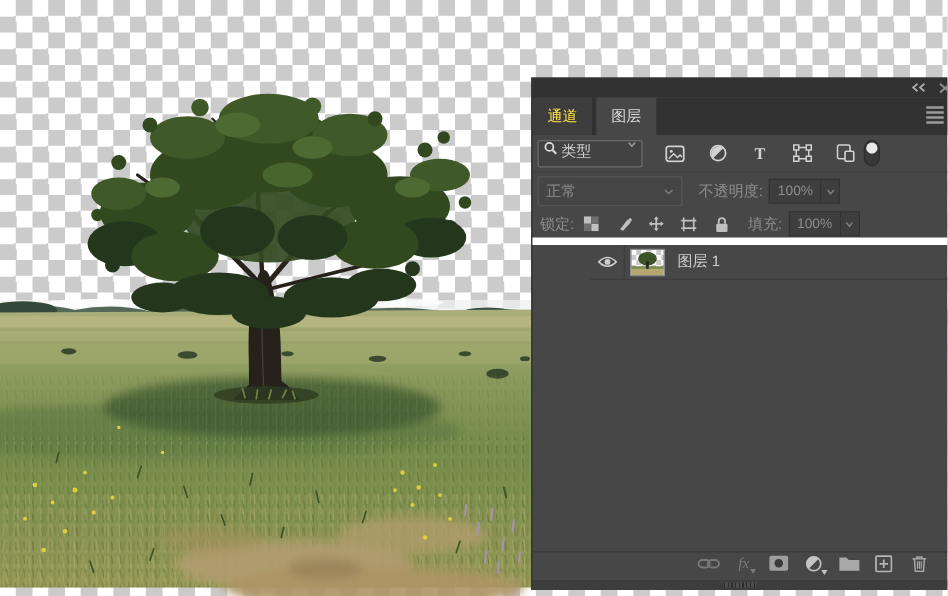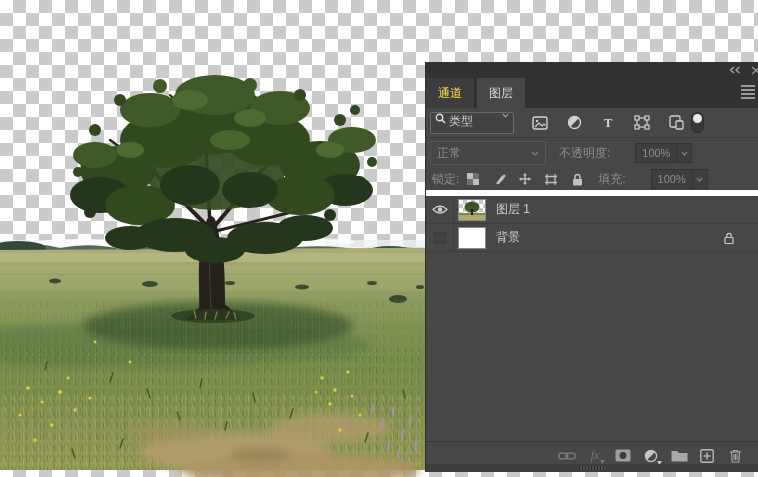--- a/index.html
+++ b/index.html
@@ -43,42 +43,42 @@
             position:relative; cursor:pointer; margin-left:6px; }
   .toggle .knob { position:absolute; top:1px; left:1px; width:9px; height:9px; border-radius:50%; background:#e8e8e8; }
 
   .blend-row { height:30px; flex:0 0 30px; display:flex; align-items:center; padding:0 4px; }
   .selectbox { width:116px; height:24px; background:#454545; border:1px solid #575757; border-radius:2px;
                display:flex; align-items:center; padding:0 6px; color:#8e8e8e; cursor:pointer; }
   .selectbox .sel-label { flex:1; }
   .dimlabel { color:#8e8e8e; margin-left:13px; white-space:nowrap; }
   .valgroup { display:flex; margin-left:5px; height:20px; }
   .valbox { width:42px; background:#3e3e3e; border:1px solid #333; color:#8e8e8e; font-size:11px;
-            display:flex; align-items:center; justify-content:center; cursor:text;margin-left:20px; }
+            display:flex; align-items:center; justify-content:center; cursor:text; }
   .valchev { width:15px; background:#3e3e3e; border:1px solid #333; border-left:none;
              display:flex; align-items:center; justify-content:center; cursor:pointer; }
 
   .lock-row { height:28px; flex:0 0 28px; display:flex; align-items:center; padding:0 4px;
               border-bottom:6px solid #ffffff; }
   .lock-icons { display:flex; align-items:center; gap:10px; margin-left:6px; }
   .lbtn { width:16px; height:16px; display:flex; align-items:center; justify-content:center; cursor:pointer; }
 
-  .layers-list { flex:1 1 auto; display:flex; flex-direction:column; overflow:hidden; }
+  .layers-list { flex:1 1 auto; display:flex; flex-direction:column; overflow:hidden;margin-left:46px; }
   .layer-row { height:28px; flex:0 0 28px; display:flex; align-items:center;
                border-bottom:1px solid #3e3e3e; cursor:pointer; }
   .viscell { width:28px; align-self:stretch; border-right:1px solid #3e3e3e;
              display:flex; align-items:center; justify-content:center; cursor:pointer; }
   .visbox { width:12px; height:12px; background:#424242; border:1px solid #3a3a3a; }
   .thumb { width:28px; height:22px; margin-left:4px; border:1px solid #8a8a8a; position:relative; flex:0 0 28px; }
   .thumb.checker { background: repeating-conic-gradient(#c9c9c9 0% 25%, #ffffff 0% 50%) 0 0 / 8px 8px; }
   .thumb.white { background:#ffffff; }
   .layer-name { margin-left:10px; color:#cfcfcf; flex:1; }
   .rowlock { margin-right:24px; }
 
-  .footer { height:23px; flex:0 0 23px; border-top:1px solid #3a3a3a; display:flex; align-items:flex-end;
+  .footer { height:23px; flex:0 0 23px; border-top:1px solid #3a3a3a; display:flex; align-items:flex-start;
             justify-content:flex-end; gap:10px; padding-right:14px; }
   .obtn { width:18px; height:17px; display:flex; align-items:center; justify-content:center; cursor:pointer; position:relative; }
   .fxtext { font-style:italic; font-size:12px; color:#787878; font-family:"Liberation Serif","DejaVu Serif",serif; }
 
   .grip { height:8px; flex:0 0 8px; background:#3d3d3d; position:relative; cursor:ns-resize; }
   .grip .dots { position:absolute; left:50%; top:2px; transform:translateX(-50%);
     width:26px; height:4px;
     background:repeating-linear-gradient(90deg,#2c2c2c 0 1px,#4e4e4e 1px 3px); }
 </style>
 </head>
@@ -430,31 +430,20 @@
             <rect x="0" y="14" width="26" height="6" fill="#b3a670"></rect>
             <rect x="0" y="13" width="26" height="2" fill="#7a8a4a"></rect>
             <ellipse cx="13" cy="7" rx="7.5" ry="5.5" fill="#3c5427"></ellipse>
             <rect x="12" y="9" width="2" height="6" fill="#241f18"></rect>
           </svg>
         </div>
         <span class="layer-name">图层 1</span>
       </div>
 
 
-      <div class="layer-row">
-        <div class="viscell">
-          <div class="visbox"></div>
-        </div>
-        <div class="thumb white"></div>
-        <span class="layer-name">背景</span>
-        <svg class="rowlock" width="10" height="12" viewBox="0 0 10 12">
-          <rect x="1" y="5.5" width="8" height="6" rx="0.8" stroke="#c9c9c9" stroke-width="1.2" fill="none"></rect>
-          <path d="M2.8,5.5 V3.6 a2.2,2.2 0 0 1 4.4,0 V5.5" stroke="#c9c9c9" stroke-width="1.2" fill="none"></path>
-        </svg>
-      </div>
 
     </div>
 
     <div class="footer">
       <div class="obtn">
         <svg width="18" height="10" viewBox="0 0 18 10">
           <rect x="0.8" y="2" width="9" height="6" rx="3" stroke="#787878" stroke-width="1.5" fill="none"></rect>
           <rect x="8.2" y="2" width="9" height="6" rx="3" stroke="#787878" stroke-width="1.5" fill="none"></rect>
         </svg>
       </div>

